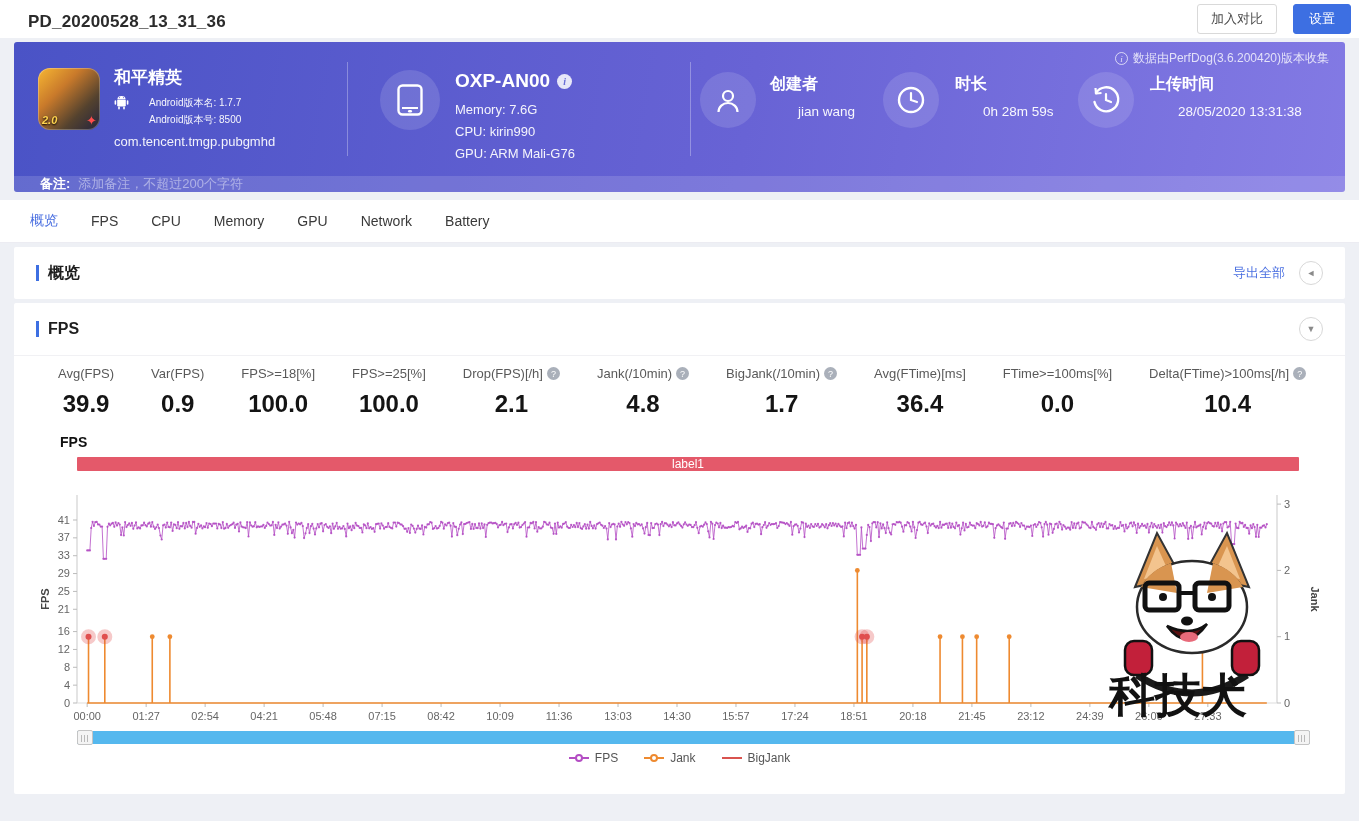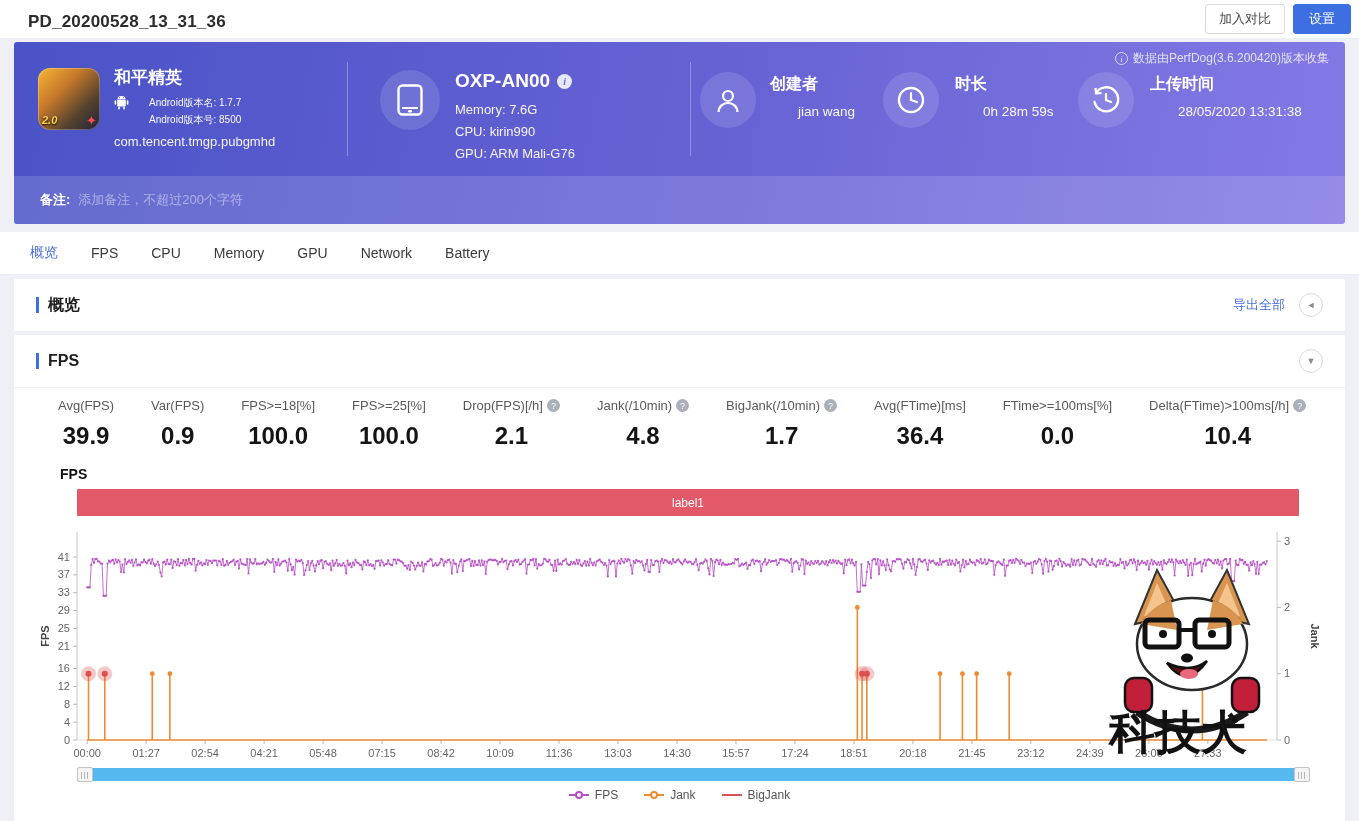--- a/index.html
+++ b/index.html
@@ -3,21 +3,21 @@
 <meta charset="utf-8">
 <style>
   * { margin:0; padding:0; box-sizing:border-box; }
   html,body { width:1359px; height:821px; overflow:hidden; background:#eef0f5;
     font-family:"Liberation Sans","DejaVu Sans",sans-serif; }
 
   
   .topbar { height:38px; background:#fff; display:flex; align-items:center;
     justify-content:space-between; padding:0 8px 0 28px; }
   .topbar h1 { font-size:17px; color:#2b2b2b; letter-spacing:.2px;margin-top:6px; }
-  .topbar-actions { display:flex; gap:8px; }
+  .topbar-actions { display:flex; gap:16px; }
   .btn-plain { background:#fff; border:1px solid #d9d9d9; color:#4a4a4a; font-size:13px;
     padding:5px 13px; border-radius:3px; cursor:pointer; }
   .btn-primary { background:#3d6fe2; border:1px solid #3d6fe2; color:#fff; font-size:13px;
     padding:5px 15px; border-radius:3px; cursor:pointer; }
 
   
   .banner { margin:4px 14px 0 14px; border-radius:3px; overflow:hidden;
     background:linear-gradient(100deg,#4a53c6 0%,#6863d5 55%,#837ae4 100%); }
   .banner-main { position:relative; height:134px; color:#fff; }
   .collect-note { position:absolute; top:8px; right:16px; font-size:12px;
@@ -40,21 +40,21 @@
   .ico-circle { position:absolute; border-radius:50%; background:rgba(255,255,255,.13);
     display:flex; align-items:center; justify-content:center; }
   .device-name { position:absolute; left:441px; top:28px; font-size:19px; font-weight:bold;
     display:flex; align-items:center; gap:7px; }
   .device-name .i-badge { width:15px; height:15px; border-radius:50%; background:rgba(255,255,255,.85);
     color:#6a6fd6; font-size:10px; font-weight:bold; font-style:italic; display:flex;
     align-items:center; justify-content:center; font-family:"Liberation Serif",serif; }
   .device-line { position:absolute; left:441px; font-size:13px; color:rgba(255,255,255,.93); }
   .meta-label { position:absolute; font-size:16px; font-weight:bold; }
   .meta-value { position:absolute; font-size:13.5px; color:rgba(255,255,255,.95);padding-left:28px; }
-  .note-strip { height:48px; background:rgba(255,255,255,.14); display:flex; align-items:center;
+  .note-strip { height:16px; background:rgba(255,255,255,.14); display:flex; align-items:center;
     padding-left:26px; gap:8px; }
   .note-strip .note-label { color:#fff; font-size:13px; font-weight:bold; }
   .note-strip .note-input { color:rgba(255,255,255,.45); font-size:13px; flex:1; cursor:text; }
 
   
   .tabs { background:#fff; margin-top:8px; height:43px; display:flex; align-items:center;
     padding-left:30px; gap:33px; border-bottom:1px solid #ececf2; }
   .tab { font-size:14px; color:#3a3a3a; cursor:pointer; }
   .tab.active { color:#4a6fe1; }
 
@@ -74,21 +74,21 @@
   .stats { display:flex; gap:37px; margin:10px 0 0 44px; }
   .stat { text-align:center; }
   .stat .lab { font-size:13px; color:#595959; display:flex; align-items:center; gap:4px; justify-content:center; }
   .help-icon { width:13px; height:13px; border-radius:50%; background:#aab0ba; color:#fff; font-size:9px;
     display:inline-flex; align-items:center; justify-content:center; cursor:pointer; }
   .stat .val { font-size:24px; font-weight:bold; color:#141414; margin-top:9px; }
 
   
   .chart-area { position:relative; margin-top:16px; }
   .chart-fps-label { margin-left:46px; font-size:14px; font-weight:bold; color:#111; }
-  .chart-banner { margin:7px 0 8px 63px; width:1222px; height:27px; color:#fff; font-size:12px;
+  .chart-banner { margin:7px 0 16px 63px; width:1222px; height:14px; color:#fff; font-size:12px;
     display:flex; align-items:center; justify-content:center; border-radius:1px; }
   .chart-wrap { position:relative; margin-left:25px; width:1280px; }
   svg text.tick { font-size:11px; fill:#666; font-family:"Liberation Sans",sans-serif; }
   svg text.axis-title { font-size:11px; fill:#444; font-weight:bold; }
   .scrollbar { position:relative; margin-left:63px; width:1233px; height:13px; background:#55b8ee;
     margin-top:2px; cursor:pointer; }
   .sb-handle { position:absolute; top:-1px; width:16px; height:15px; background:#f4f4f4;
     border:1px solid #c4c4c4; border-radius:2px; font-size:7px; color:#909090; line-height:13px;
     text-align:center; letter-spacing:1px; cursor:ew-resize; }
   .sb-handle.left { left:0; } .sb-handle.right { right:0; }

